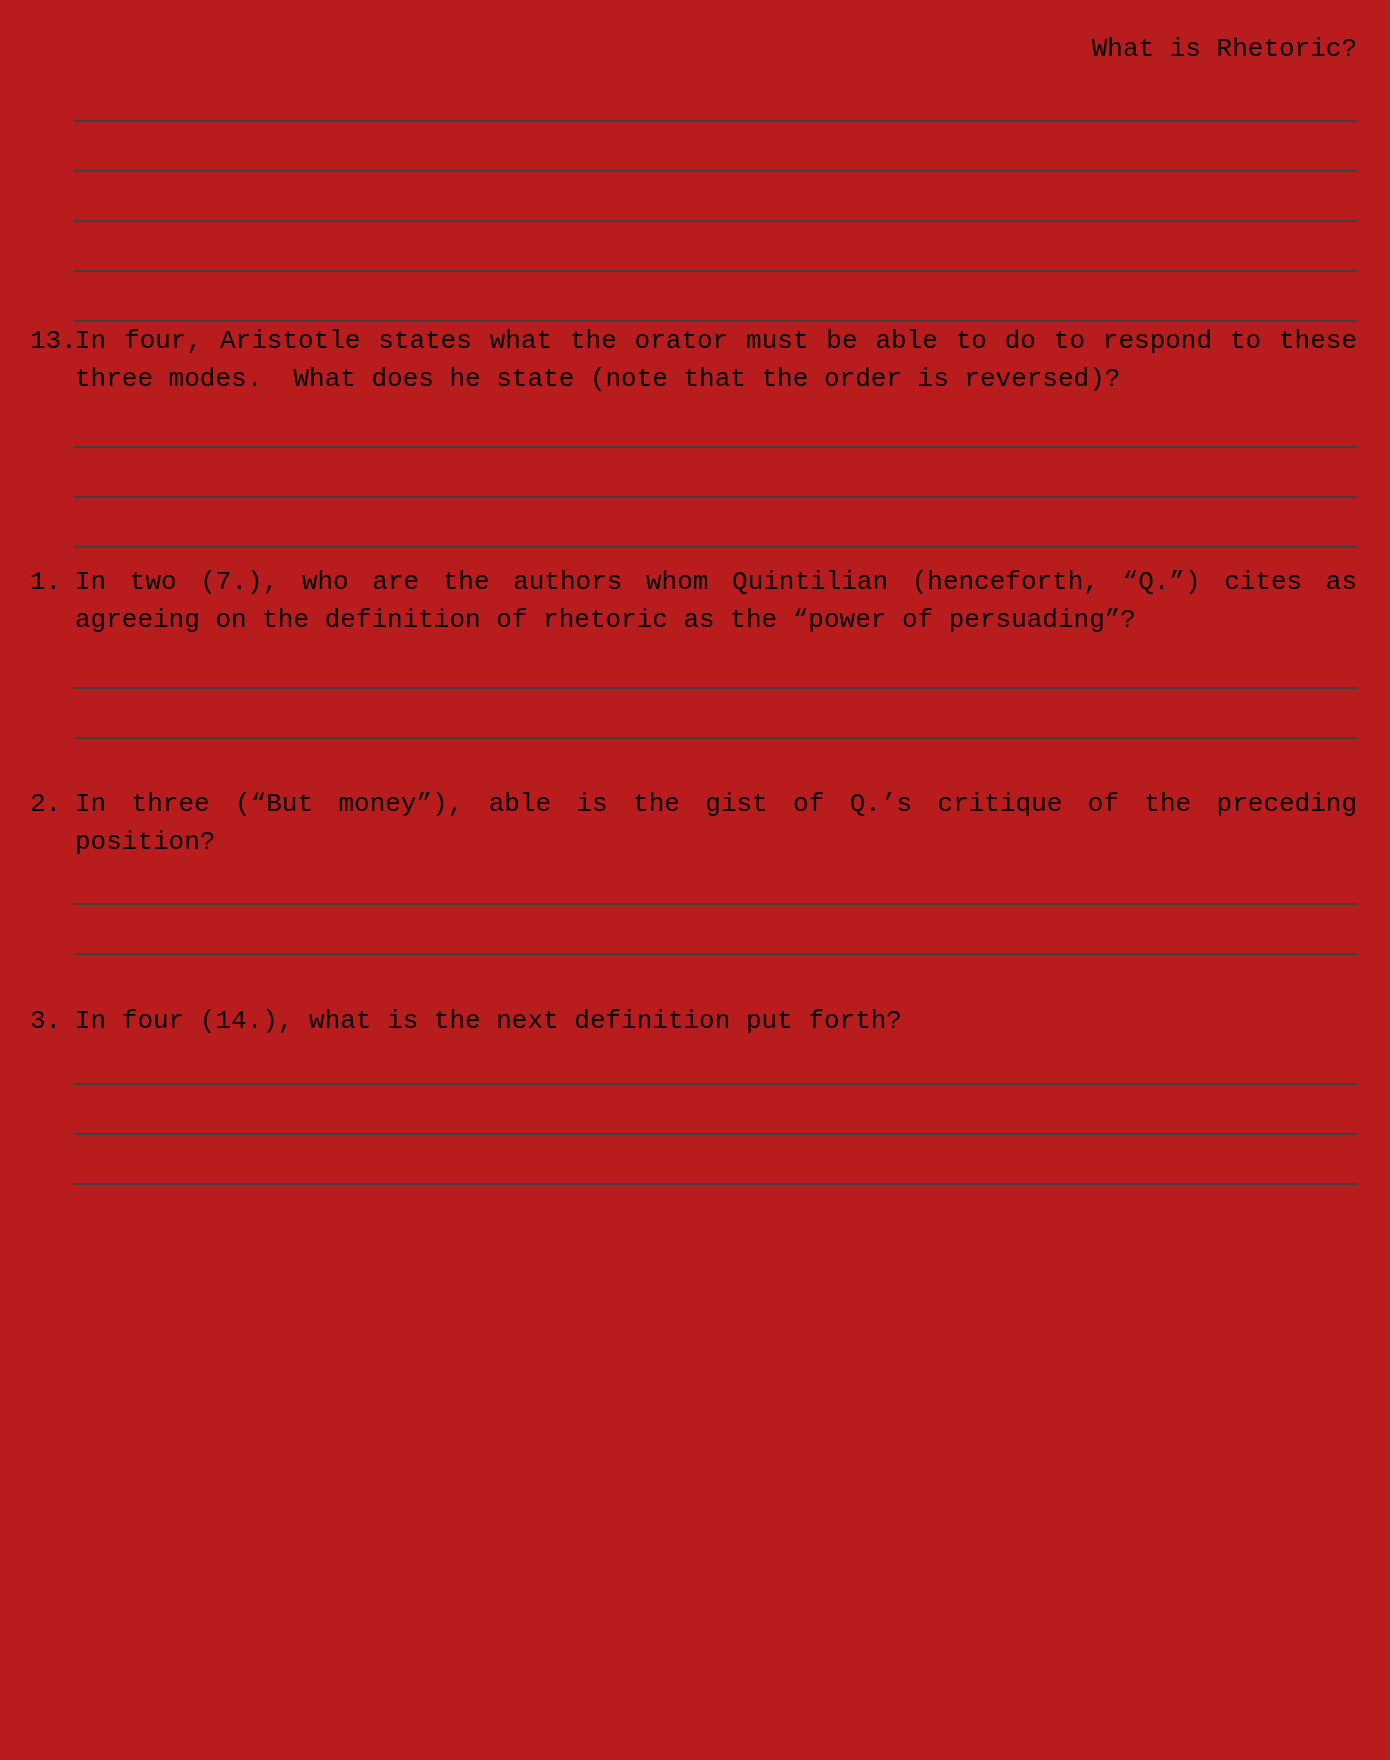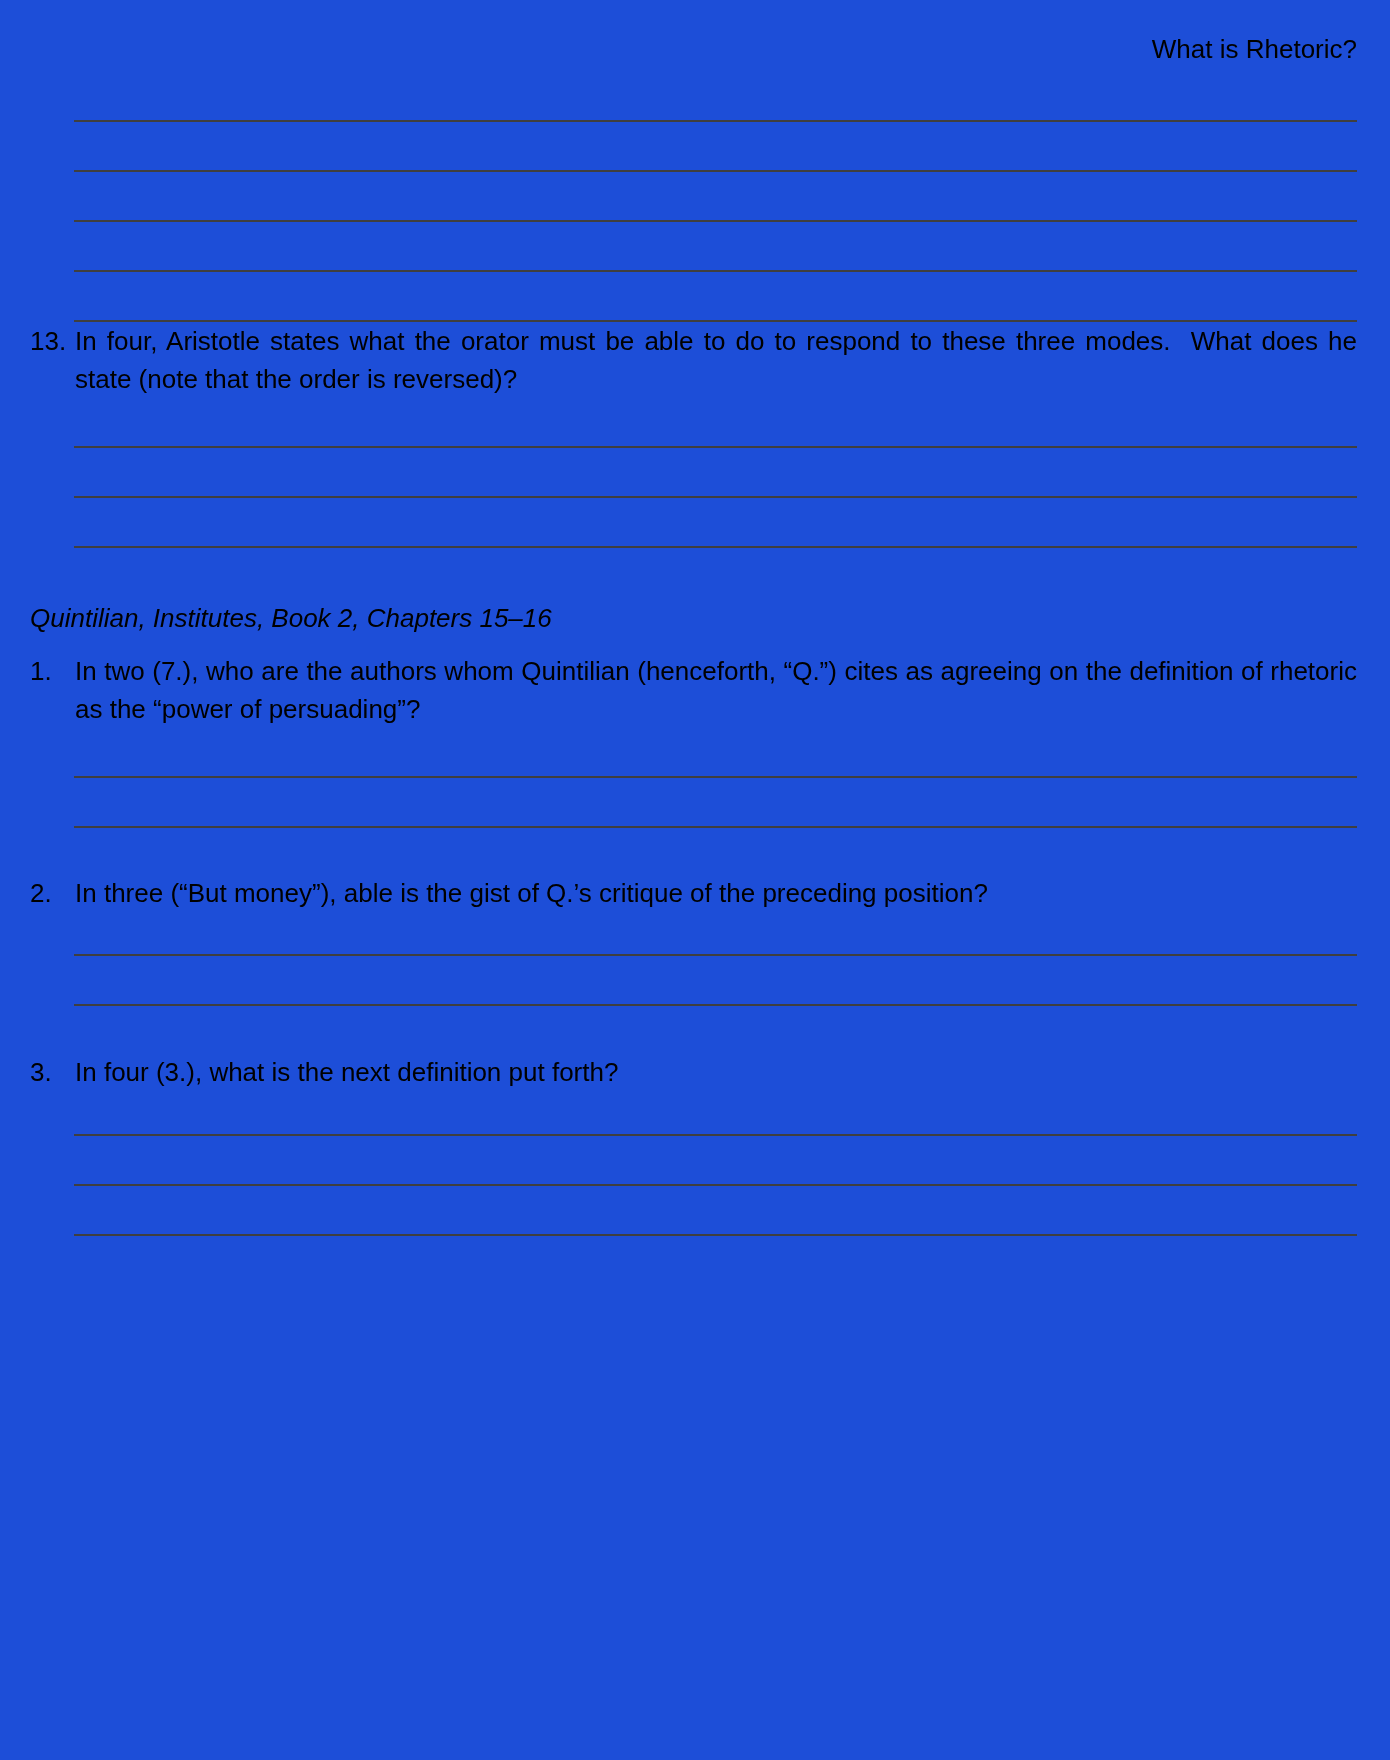--- a/index.html
+++ b/index.html
@@ -1,23 +1,23 @@
 <!DOCTYPE html>
 <html><head>
 <meta charset="utf-8">
 <style>
   html, body { margin: 0; padding: 0; background: #ffffff; }
   .page {
     position: relative;
     width: 1390px;
     height: 1760px;
-    background: #1d4ed8;
+    background: #b91c1c;
     box-sizing: border-box;
     padding: 30px 33px 0 30px;
-    font-family: Liberation Sans, sans-serif;
+    font-family: Liberation Mono, monospace;
     font-size: 26px;
     line-height: 38px;
     color: #000000;
     overflow: hidden;
   }
   .header { text-align: right; }
   .q { display: flex; }
   .q .num { flex: 0 0 45px; width: 45px; }
   .q .txt { flex: 1; margin: 0; text-align: justify; }
   .answer-lines { margin-left: 44px; }
@@ -48,21 +48,20 @@
   <div class="q" style="">
     <span class="num">13.</span>
     <p class="txt">In four, Aristotle states what the orator must be able to do to respond to these three modes.&nbsp; What does he state (note that the order is reversed)?</p>
   </div>
   <div class="answer-lines">
     <div class="answer-line"></div>
   <div class="answer-line"></div>
       <div class="answer-line"></div>
     </div>
 
-  <div class="section-heading" style="margin-top:51px">Quintilian, Institutes, Book 2, Chapters 15–16</div>
 
 
   <div class="q" style="margin-top:15px">
     <span class="num">1.</span>
     <p class="txt">In two (7.), who are the authors whom Quintilian (henceforth, “Q.”) cites as agreeing on the definition of rhetoric as the “power of persuading”?</p>
   </div>
   <div class="answer-lines">
     <div class="answer-line"></div>
   <div class="answer-line"></div>
     </div>
@@ -71,21 +70,21 @@
     <span class="num">2.</span>
     <p class="txt">In three (“But money”), able is the gist of Q.’s critique of the preceding position?</p>
   </div>
   <div class="answer-lines" style="margin-top:-6px">
     <div class="answer-line"></div>
   <div class="answer-line"></div>
     </div>
 
   <div class="q" style="margin-top:47px">
     <span class="num">3.</span>
-    <p class="txt">In four (3.), what is the next definition put forth?</p>
+    <p class="txt">In four (14.), what is the next definition put forth?</p>
   </div>
   <div class="answer-lines" style="margin-top:-5px">
     <div class="answer-line"></div>
   <div class="answer-line"></div>
       <div class="answer-line"></div>
     </div>
 
 </div>
 
 </body></html>

